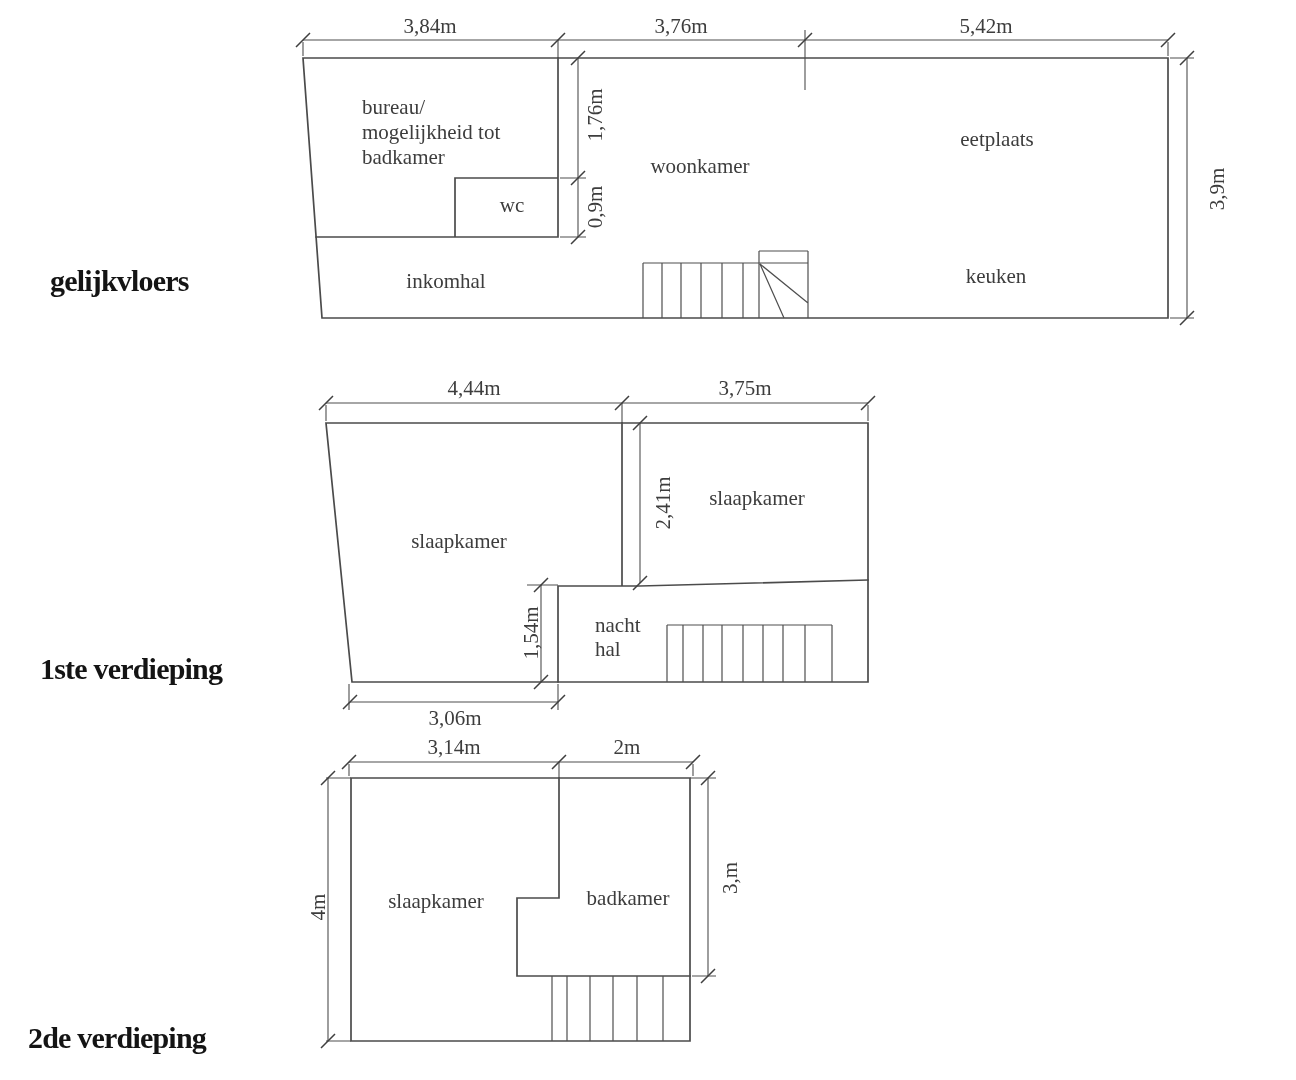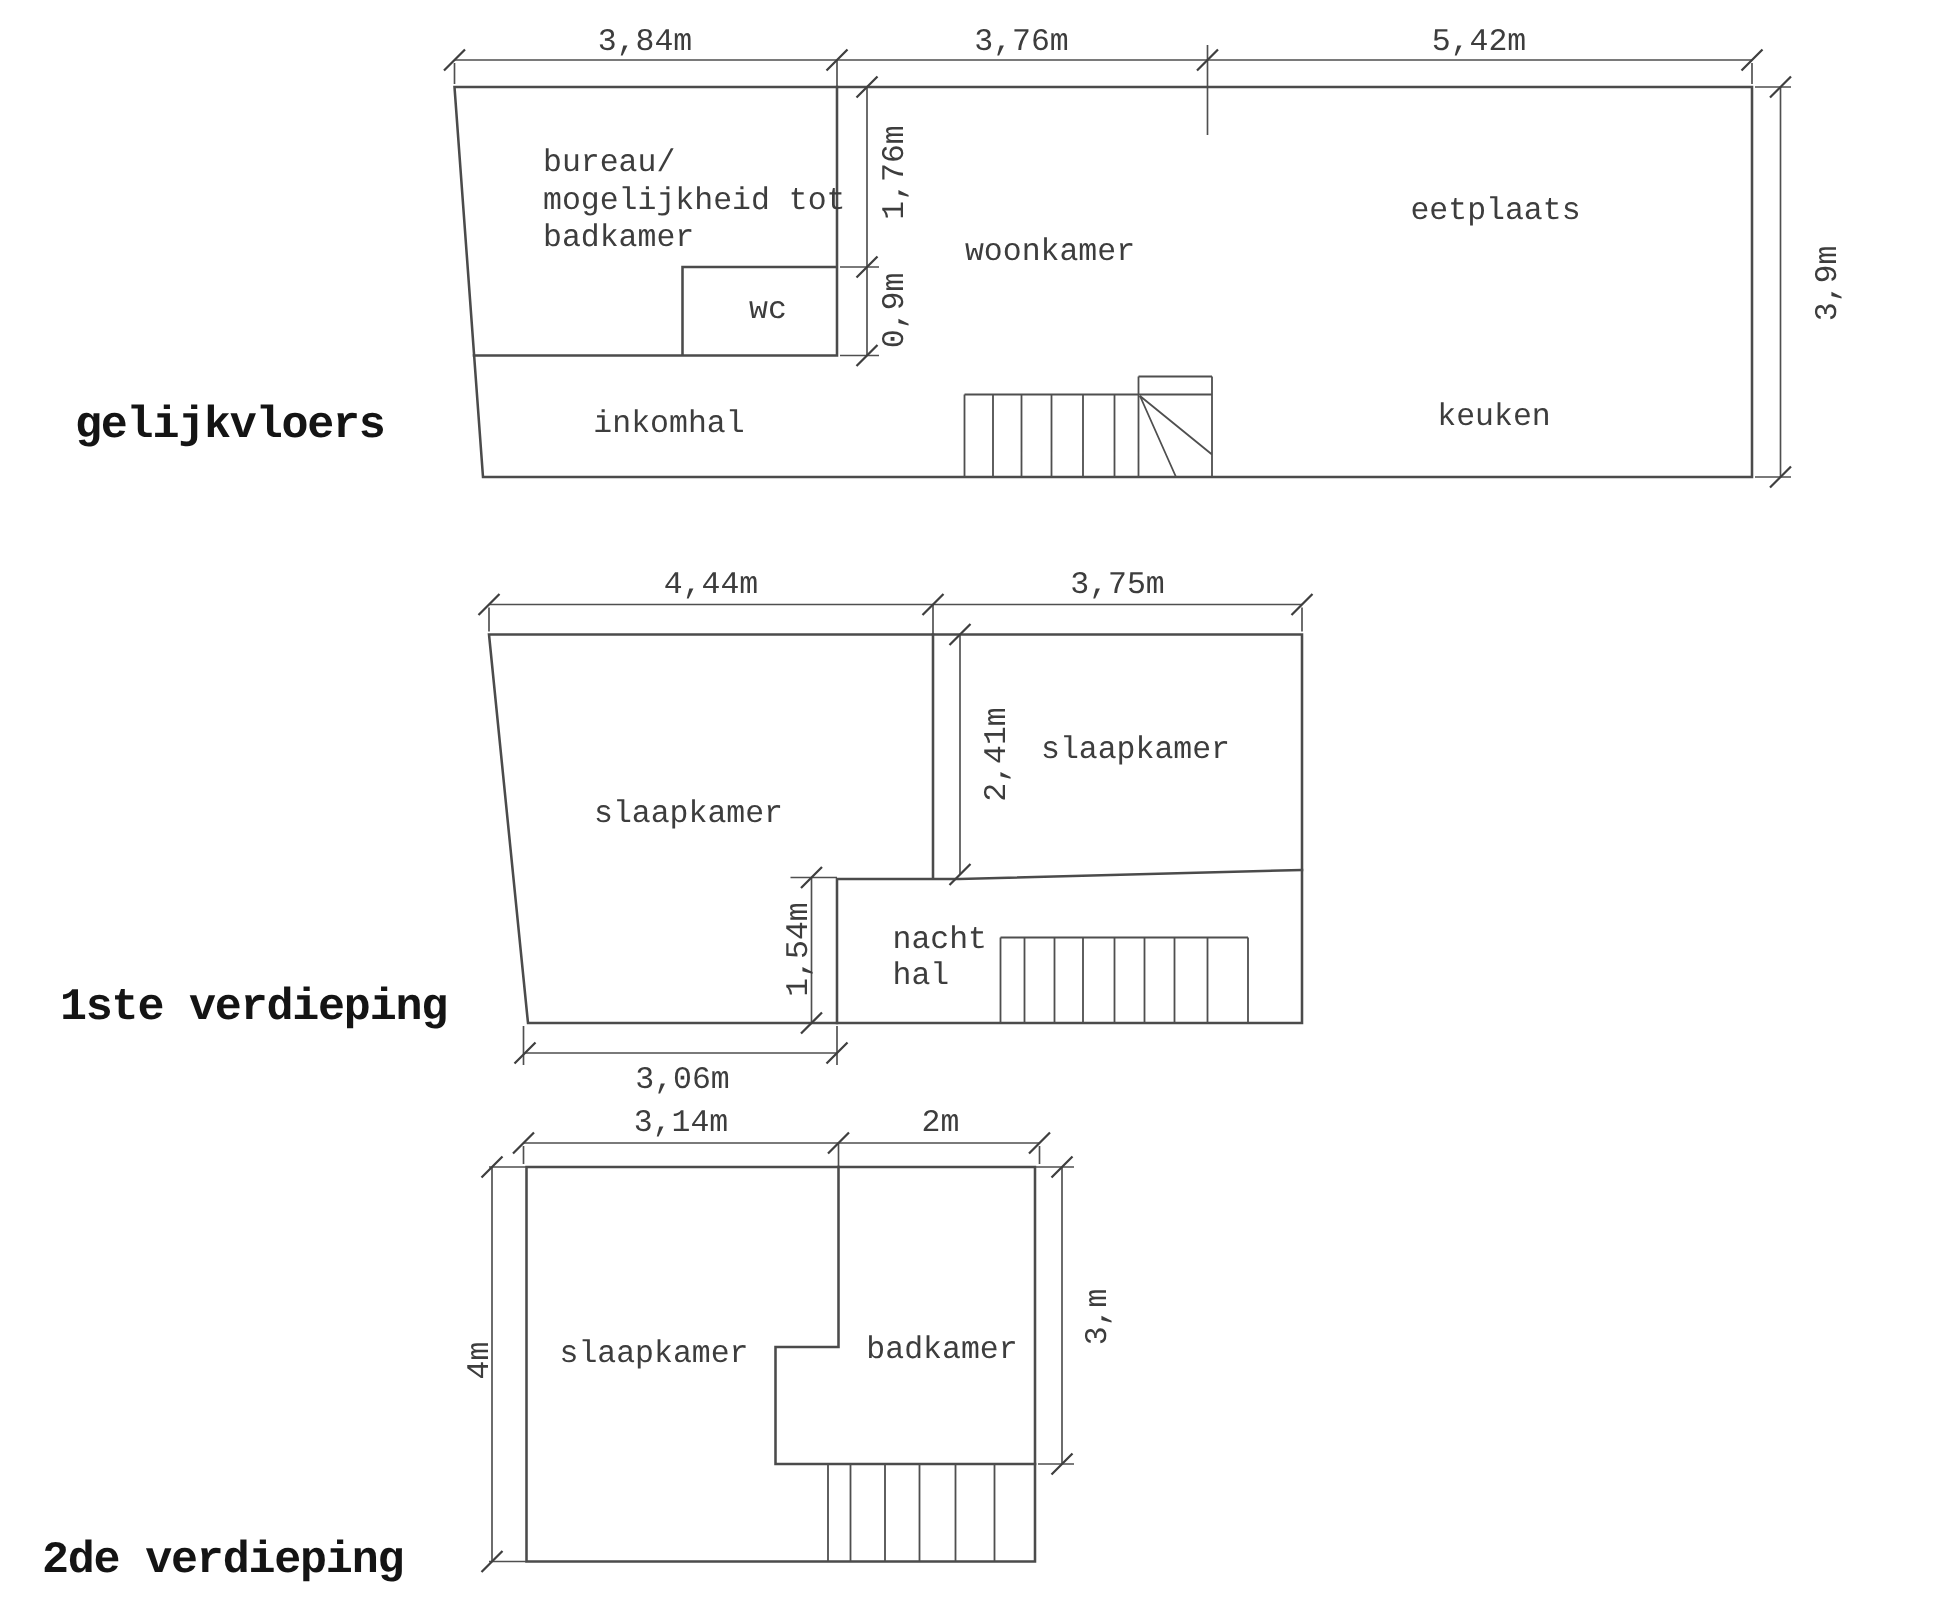--- a/index.html
+++ b/index.html
@@ -6,21 +6,21 @@
     margin: 0;
     padding: 0;
     background: #ffffff;
   }
   .canvas {
     position: relative;
     width: 1296px;
     height: 1080px;
     background: #ffffff;
     overflow: hidden;
-    font-family: Liberation Mono, monospace;
+    font-family: Liberation Serif, serif;
   }
   svg { display: block; }
   .wall    { stroke: #4b4b4b; stroke-width: 1.7; fill: none; stroke-linecap: square; }
   .thin    { stroke: #4f4f4f; stroke-width: 1.2; fill: none; stroke-linecap: butt; }
   .dim     { stroke: #4f4f4f; stroke-width: 1.1; fill: none; }
   .tick    { stroke: #3f3f3f; stroke-width: 1.5; fill: none; }
   .lbl     { fill: #3d3d3d; font-size: 21px; }
   .mid     { text-anchor: middle; }
   .floorlbl{ fill: #141414; font-size: 30px; font-weight: bold; letter-spacing: -0.8px; }
 </style>

